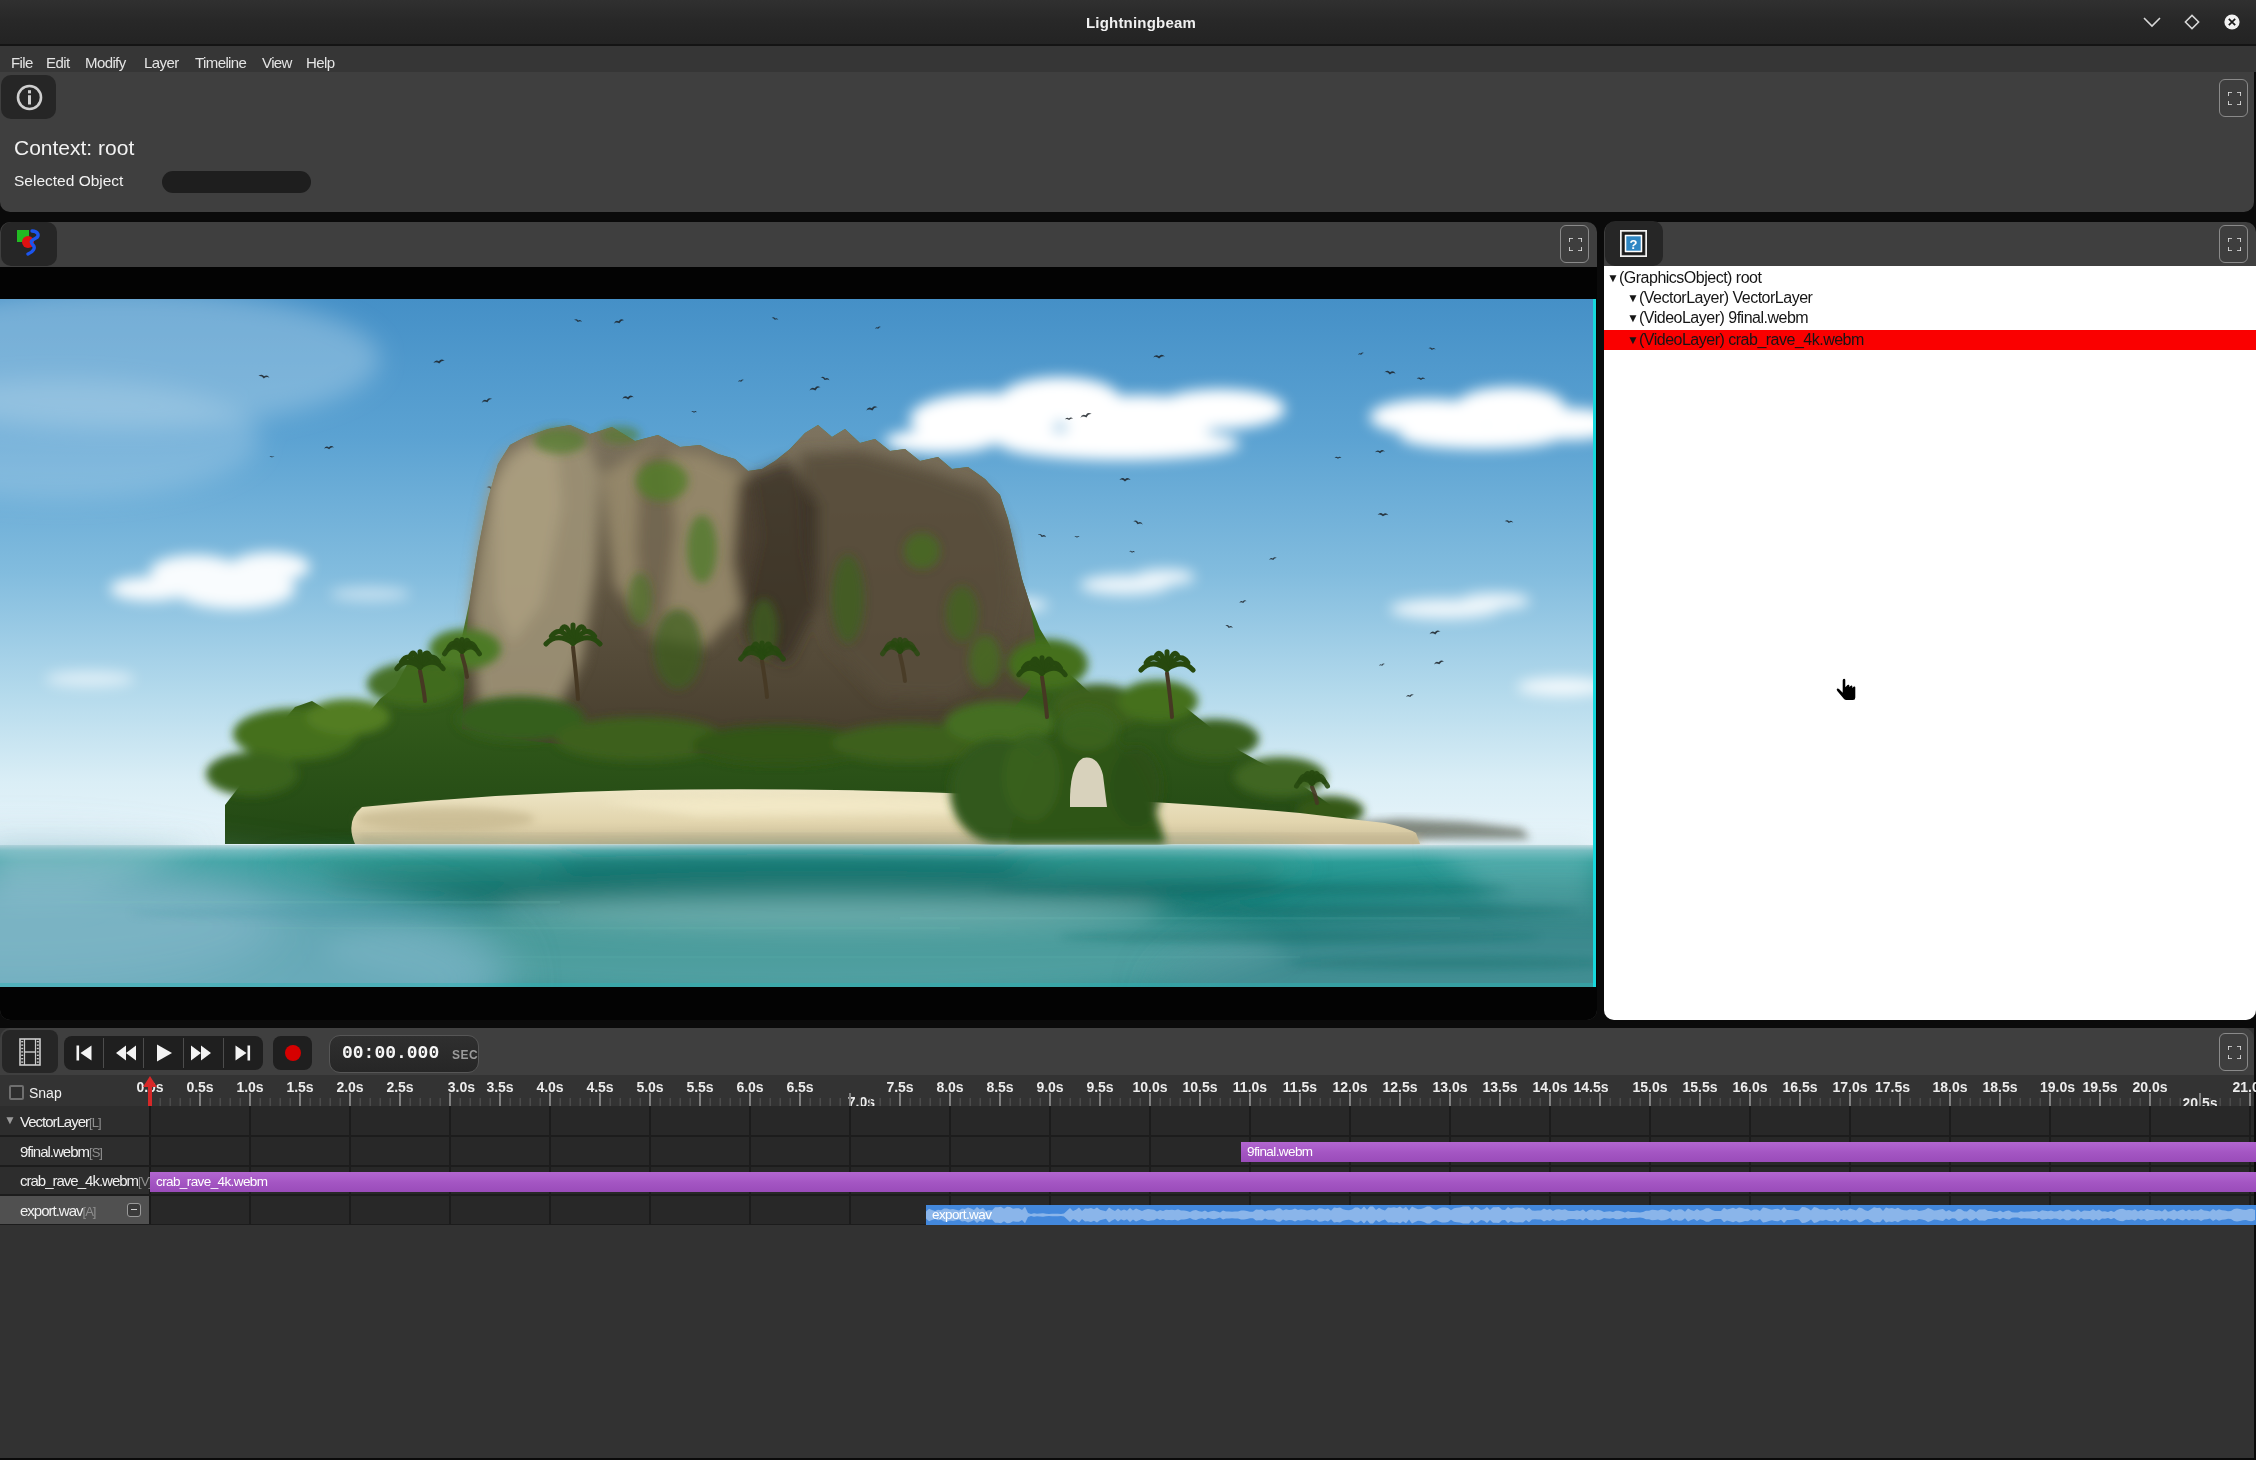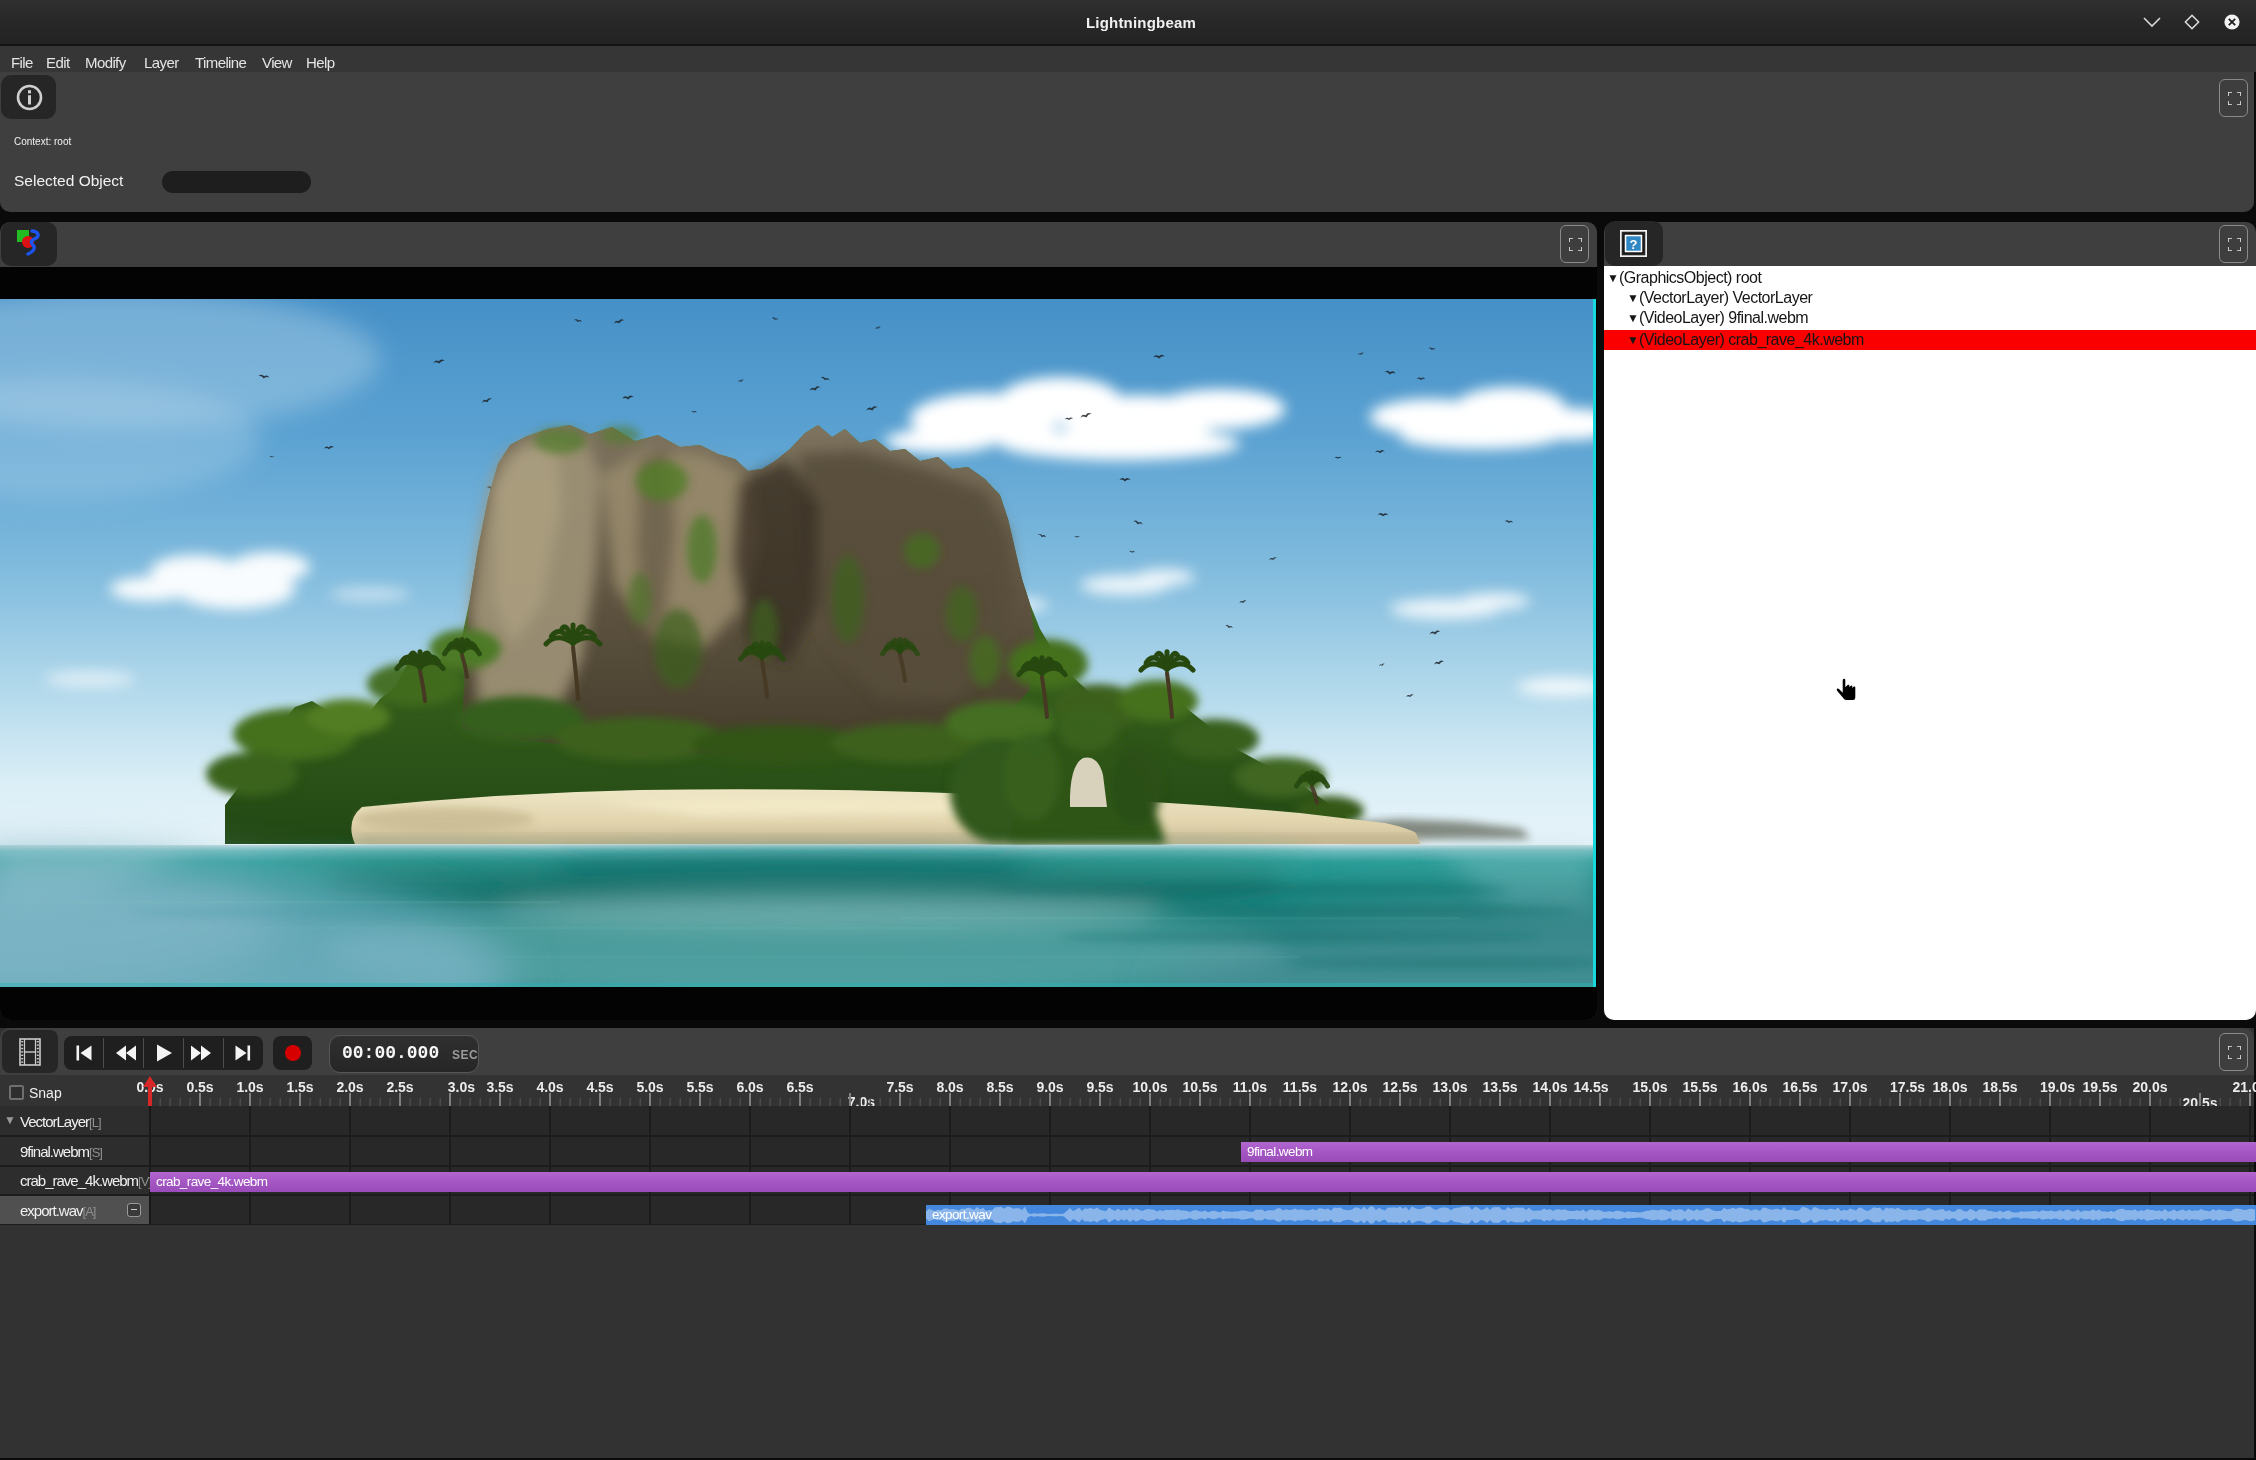--- a/index.html
+++ b/index.html
@@ -65,21 +65,21 @@
  <span style="left:306px">Help</span>
 </div>
 
 <div id="infopanel" class="abs panel"></div>
 <div class="abs darkbtn" style="left:1px;top:75px;width:55px;height:44px"></div>
 <svg class="abs" style="left:15px;top:83px" width="29" height="29" viewBox="0 0 29 29">
   <circle cx="14.5" cy="14.5" r="11.5" fill="none" stroke="#cfcfcf" stroke-width="2.6"></circle>
   <rect x="13" y="12.2" width="3" height="9.3" fill="#cfcfcf"></rect>
   <rect x="13" y="7.2" width="3" height="3.2" fill="#cfcfcf"></rect>
 </svg>
-<div class="abs" style="left:14px;top:136px;color:#f2f2f2;font-size:10px">Context: root</div>
+<div class="abs" style="left:14px;top:136px;color:#f2f2f2;font-size:21px">Context: root</div>
 <div class="abs" style="left:14px;top:172px;color:#f2f2f2;font-size:15.5px">Selected Object</div>
 <div class="abs" style="left:162px;top:171px;width:149px;height:22px;border-radius:11px;background:#1e1e1e"></div>
 <div class="abs expbtn" style="left:2219px;top:79px">
   <svg width="13" height="13" viewBox="0 0 13 13">
       <path d="M0 4 V0 H4 M9 0 H13 V4 M13 9 V13 H9 M4 13 H0 V9" fill="none" stroke="#e8e8e8" stroke-width="1.6"></path>
     </svg>
 </div>
 
 <div id="stagepanel" class="abs panel"></div>
 <div class="abs darkbtn" style="left:1px;top:222px;width:56px;height:44px"></div>
@@ -508,21 +508,21 @@
     <span style="position:absolute;left:1375px;width:50px;text-align:center;top:0">12.5s</span>
     <span style="position:absolute;left:1425px;width:50px;text-align:center;top:0">13.0s</span>
     <span style="position:absolute;left:1475px;width:50px;text-align:center;top:0">13.5s</span>
     <span style="position:absolute;left:1525px;width:50px;text-align:center;top:0">14.0s</span>
     <span style="position:absolute;left:1566px;width:50px;text-align:center;top:0">14.5s</span>
     <span style="position:absolute;left:1625px;width:50px;text-align:center;top:0">15.0s</span>
     <span style="position:absolute;left:1675px;width:50px;text-align:center;top:0">15.5s</span>
     <span style="position:absolute;left:1725px;width:50px;text-align:center;top:0">16.0s</span>
     <span style="position:absolute;left:1775px;width:50px;text-align:center;top:0">16.5s</span>
     <span style="position:absolute;left:1825px;width:50px;text-align:center;top:0">17.0s</span>
-    <span style="position:absolute;left:1875px;width:50px;text-align:right;top:0">17.5s</span>
+    <span style="position:absolute;left:1875px;width:50px;text-align:left;top:0">17.5s</span>
     <span style="position:absolute;left:1925px;width:50px;text-align:center;top:0">18.0s</span>
     <span style="position:absolute;left:1975px;width:50px;text-align:center;top:0">18.5s</span>
     <span style="position:absolute;left:2025px;width:50px;text-align:right;top:0">19.0s</span>
     <span style="position:absolute;left:2075px;width:50px;text-align:center;top:0">19.5s</span>
     <span style="position:absolute;left:2125px;width:50px;text-align:center;top:0">20.0s</span>
     <span style="position:absolute;left:2175px;width:50px;text-align:center;top:16px">20.5s</span>
     <span style="position:absolute;left:2225px;width:50px;text-align:center;top:0">21.0s</span>
   </div>
 <svg id="rticks" class="abs" style="left:0;top:1075px" width="2256" height="31" viewBox="0 0 2256 31">
     <rect x="149" y="18" width="2" height="13" fill="#808080"></rect>

